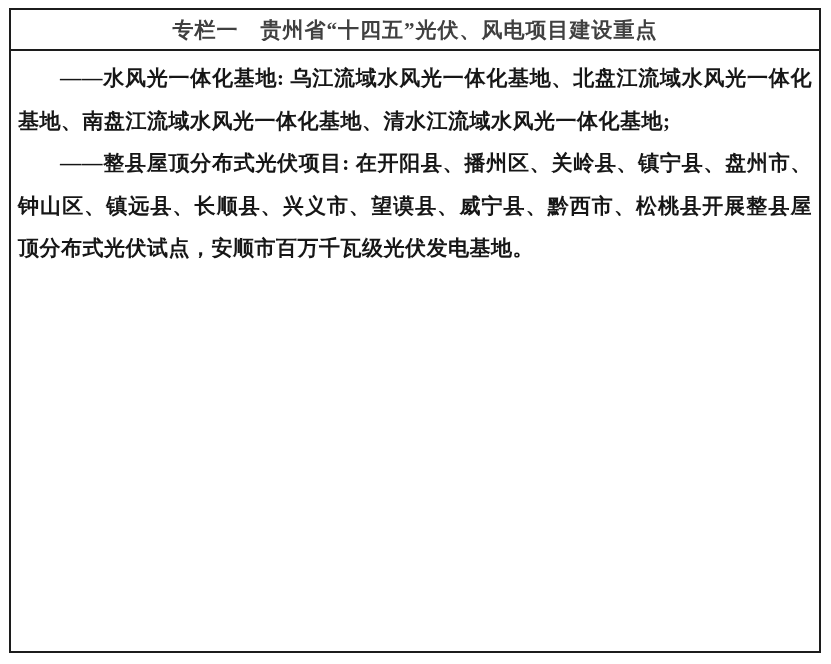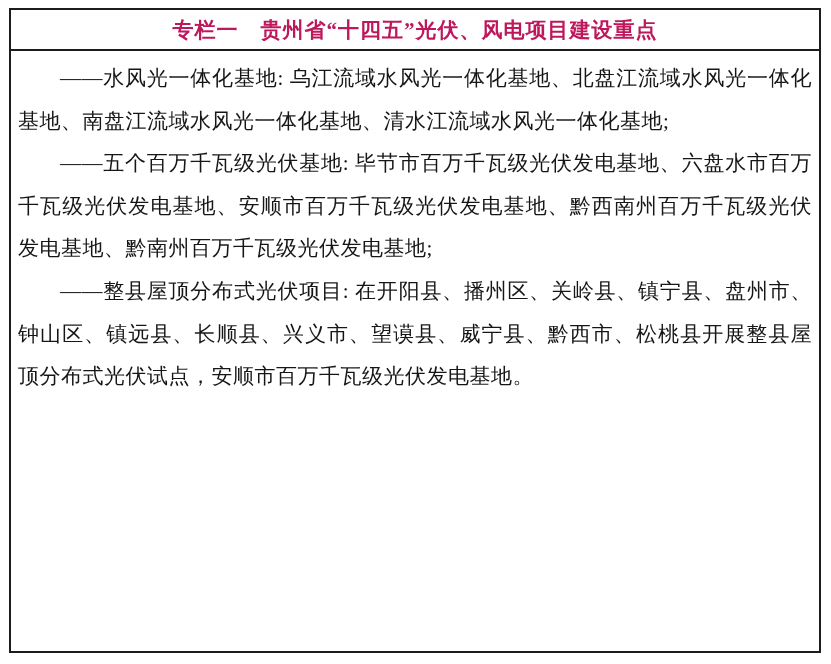--- a/index.html
+++ b/index.html
@@ -28,42 +28,42 @@
     height: 41px;
     box-sizing: border-box;
     border-bottom: 2px solid #1c1c1c;
     display: flex;
     align-items: center;
     justify-content: center;
   }
   .panel-title {
     font-weight: bold;
     font-size: 21px;
-    color: #be185d;
+    color: #404040;
     letter-spacing: 1px;
     white-space: nowrap;
   }
   .panel-body {
     padding: 6px 7px 0 7px;
+    font-weight: bold;
   }
   .para {
     margin: 0;
     text-indent: 2em;
     text-align: justify;
     font-size: 21px;
     line-height: 42.6px;
     color: #161616;
     letter-spacing: 0.5px;
   }
 </style>
 </head>
 <body>
 
 <div class="panel">
   <div class="panel-title-row">
     <span class="panel-title">专栏一　贵州省“十四五”光伏、风电项目建设重点</span>
   </div>
   <div class="panel-body" id="panel-body">
       <p class="para">——水风光一体化基地: 乌江流域水风光一体化基地、北盘江流域水风光一体化基地、南盘江流域水风光一体化基地、清水江流域水风光一体化基地;</p>
-      <p class="para">——五个百万千瓦级光伏基地: 毕节市百万千瓦级光伏发电基地、六盘水市百万千瓦级光伏发电基地、安顺市百万千瓦级光伏发电基地、黔西南州百万千瓦级光伏发电基地、黔南州百万千瓦级光伏发电基地;</p>
       <p class="para">——整县屋顶分布式光伏项目: 在开阳县、播州区、关岭县、镇宁县、盘州市、钟山区、镇远县、长顺县、兴义市、望谟县、威宁县、黔西市、松桃县开展整县屋顶分布式光伏试点，安顺市百万千瓦级光伏发电基地。</p>
     </div>
 </div>
 
 </body></html>

